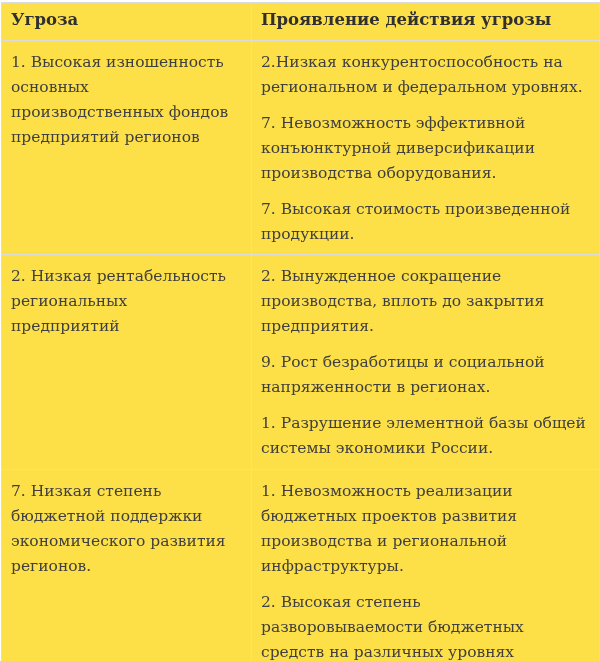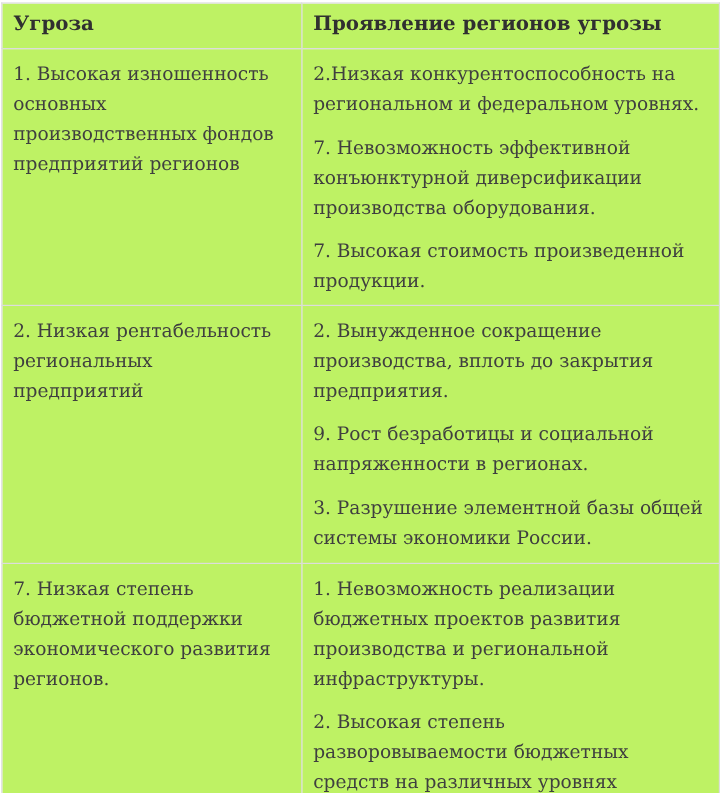--- a/index.html
+++ b/index.html
@@ -18,21 +18,21 @@
     border-collapse: collapse;
     width: 598px;
     table-layout: fixed;
     background: #ffffff;
   }
   table.threats th,
   table.threats td {
     border: 1px solid #dcdcdc;
     vertical-align: top;
     text-align: left;
-    background: #bef264;
+    background: #fde047;
   }
   table.threats th {
     font-size: 16.5px;
     font-weight: bold;
     color: #303030;
     padding: 7px 12px 6px 9px;
     height: 24px;
   }
   table.threats td {
     font-size: 15.5px;
@@ -54,42 +54,42 @@
 <body>
 
 <table class="threats">
   <colgroup>
     <col class="c-threat">
     <col class="c-manifest">
   </colgroup>
   <thead>
     <tr>
       <th>Угроза</th>
-      <th>Проявление регионов угрозы</th>
+      <th>Проявление действия угрозы</th>
     </tr>
   </thead>
   <tbody>
     <tr class="row-1">
       <td class="threat-cell">
         <p>1. Высокая изношенность основных производственных фондов предприятий регионов</p>
       </td>
       <td class="manifest-cell">
         <p>2.Низкая конкурентоспособность на региональном и федеральном уровнях.</p>
         <p>7. Невозможность эффективной конъюнктурной диверсификации производства оборудования.</p>
         <p>7. Высокая стоимость произведенной продукции.</p>
       </td>
     </tr>
     <tr class="row-2">
       <td class="threat-cell">
         <p>2. Низкая рентабельность региональных предприятий</p>
       </td>
       <td class="manifest-cell">
         <p>2. Вынужденное сокращение производства, вплоть до закрытия предприятия.</p>
         <p>9. Рост безработицы и социальной напряженности в регионах.</p>
-        <p>3. Разрушение элементной базы общей системы экономики России.</p>
+        <p>1. Разрушение элементной базы общей системы экономики России.</p>
       </td>
     </tr>
     <tr class="row-3">
       <td class="threat-cell">
         <p>7. Низкая степень бюджетной поддержки экономического развития регионов.</p>
       </td>
       <td class="manifest-cell">
         <p>1. Невозможность реализации бюджетных проектов развития производства и региональной инфраструктуры.</p>
         <p>2. Высокая степень разворовываемости бюджетных средств на различных уровнях административного управления.</p>
       </td>

